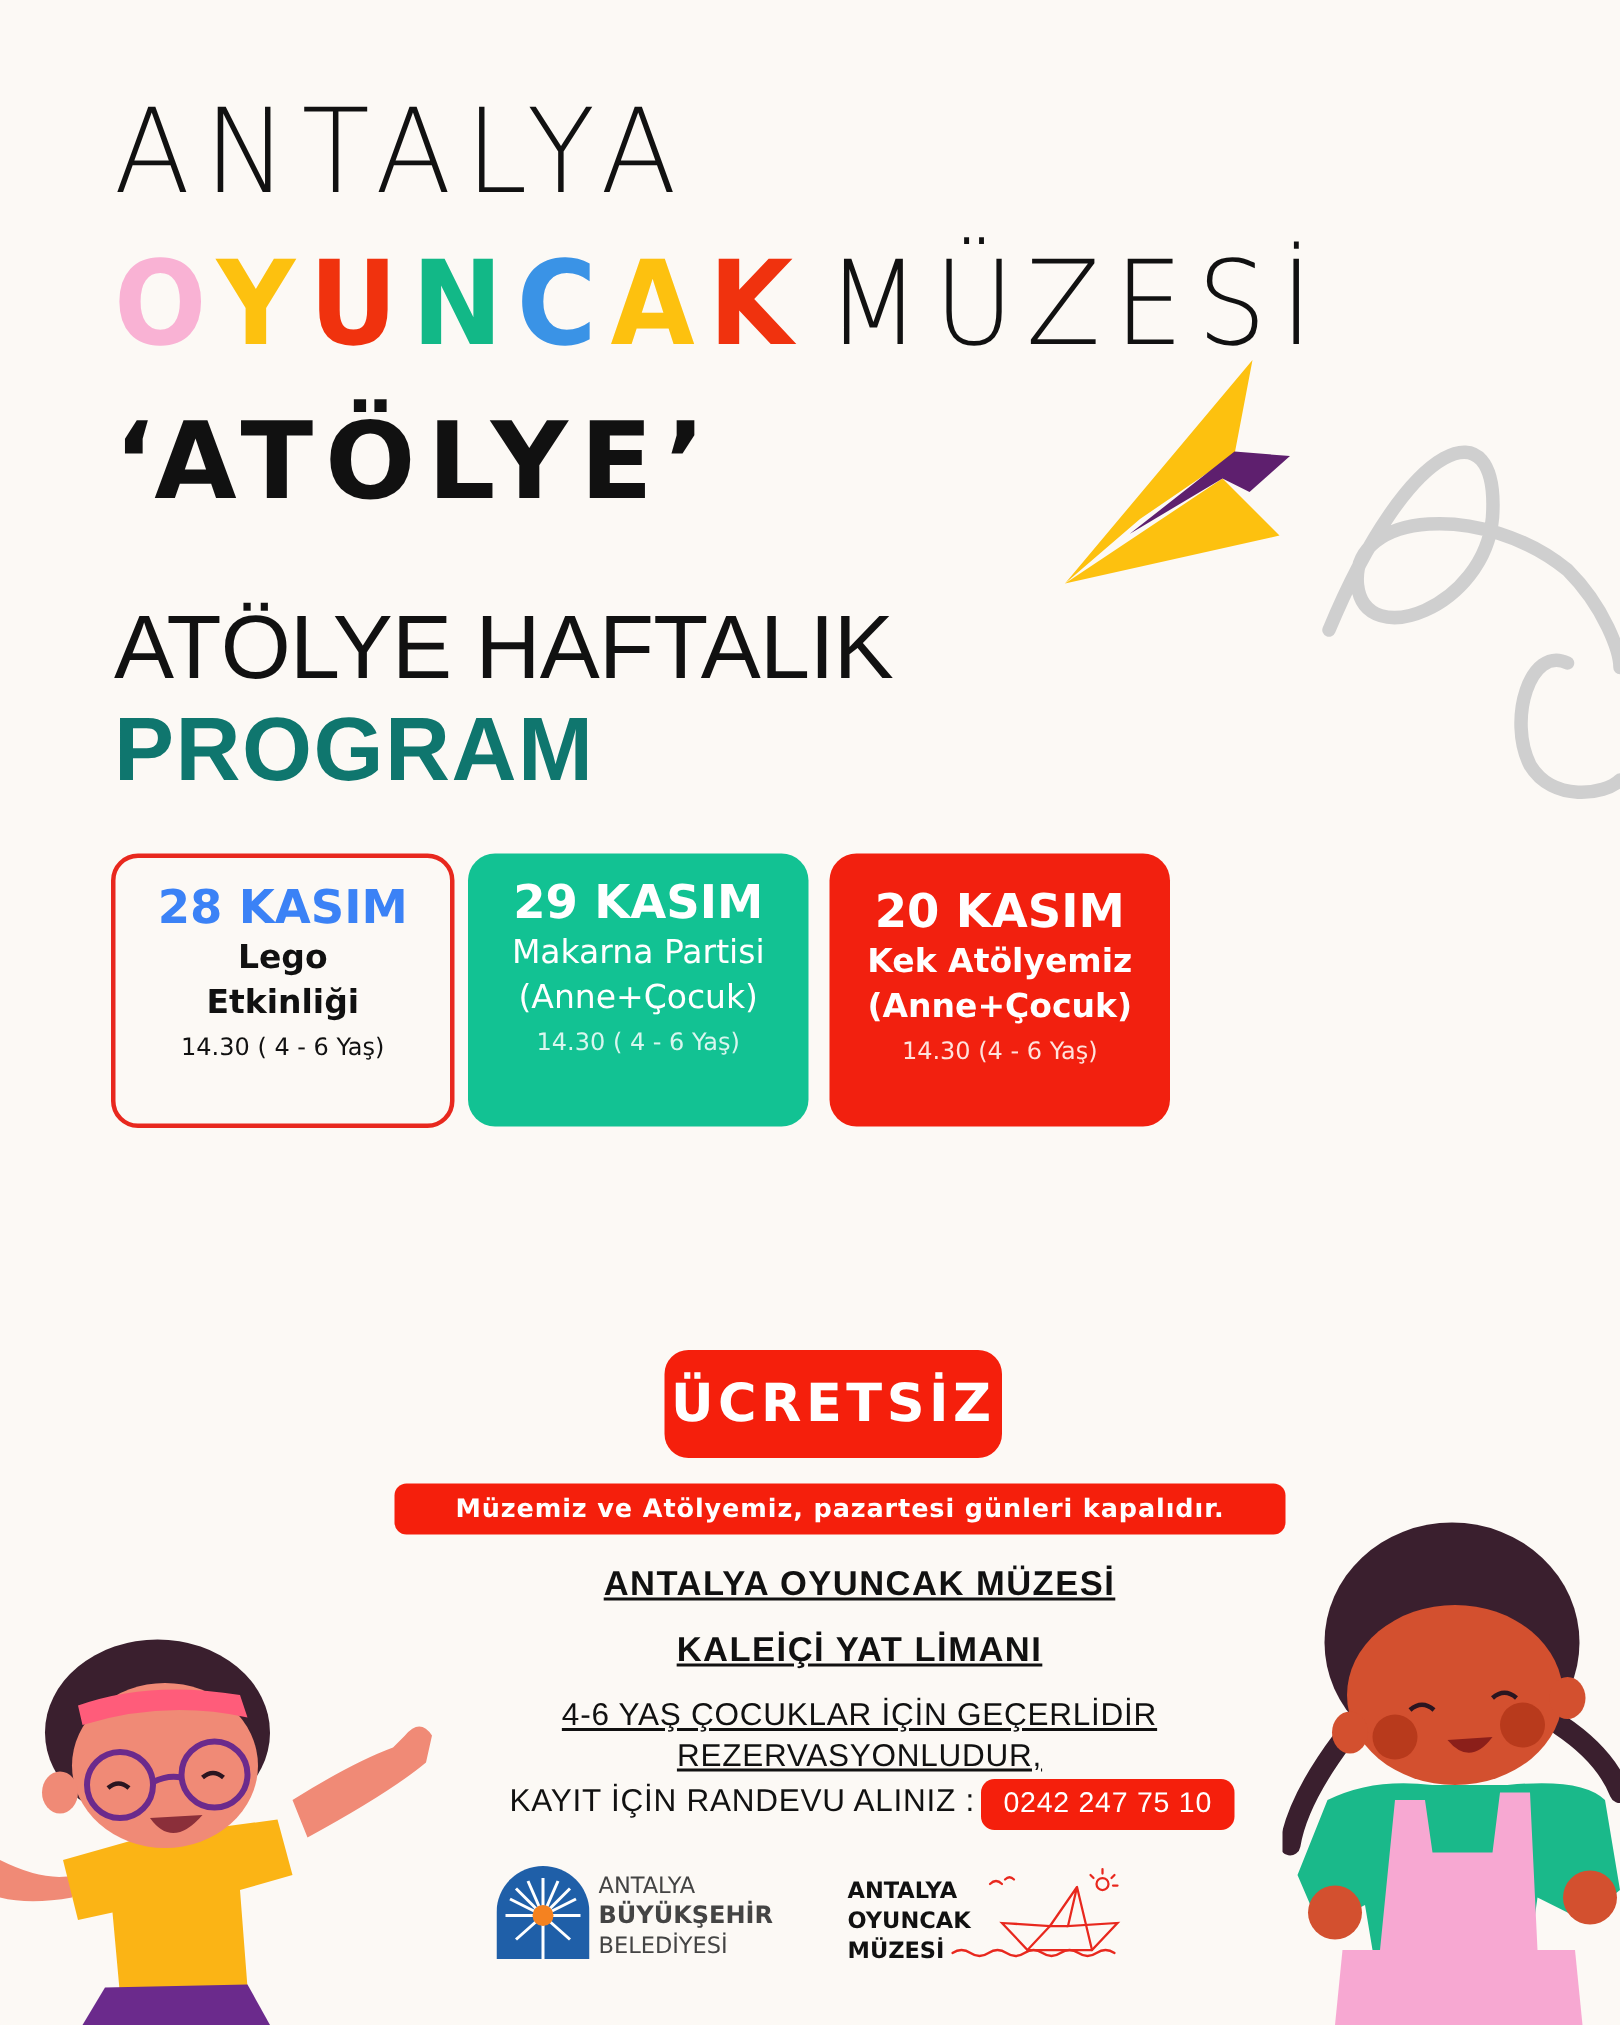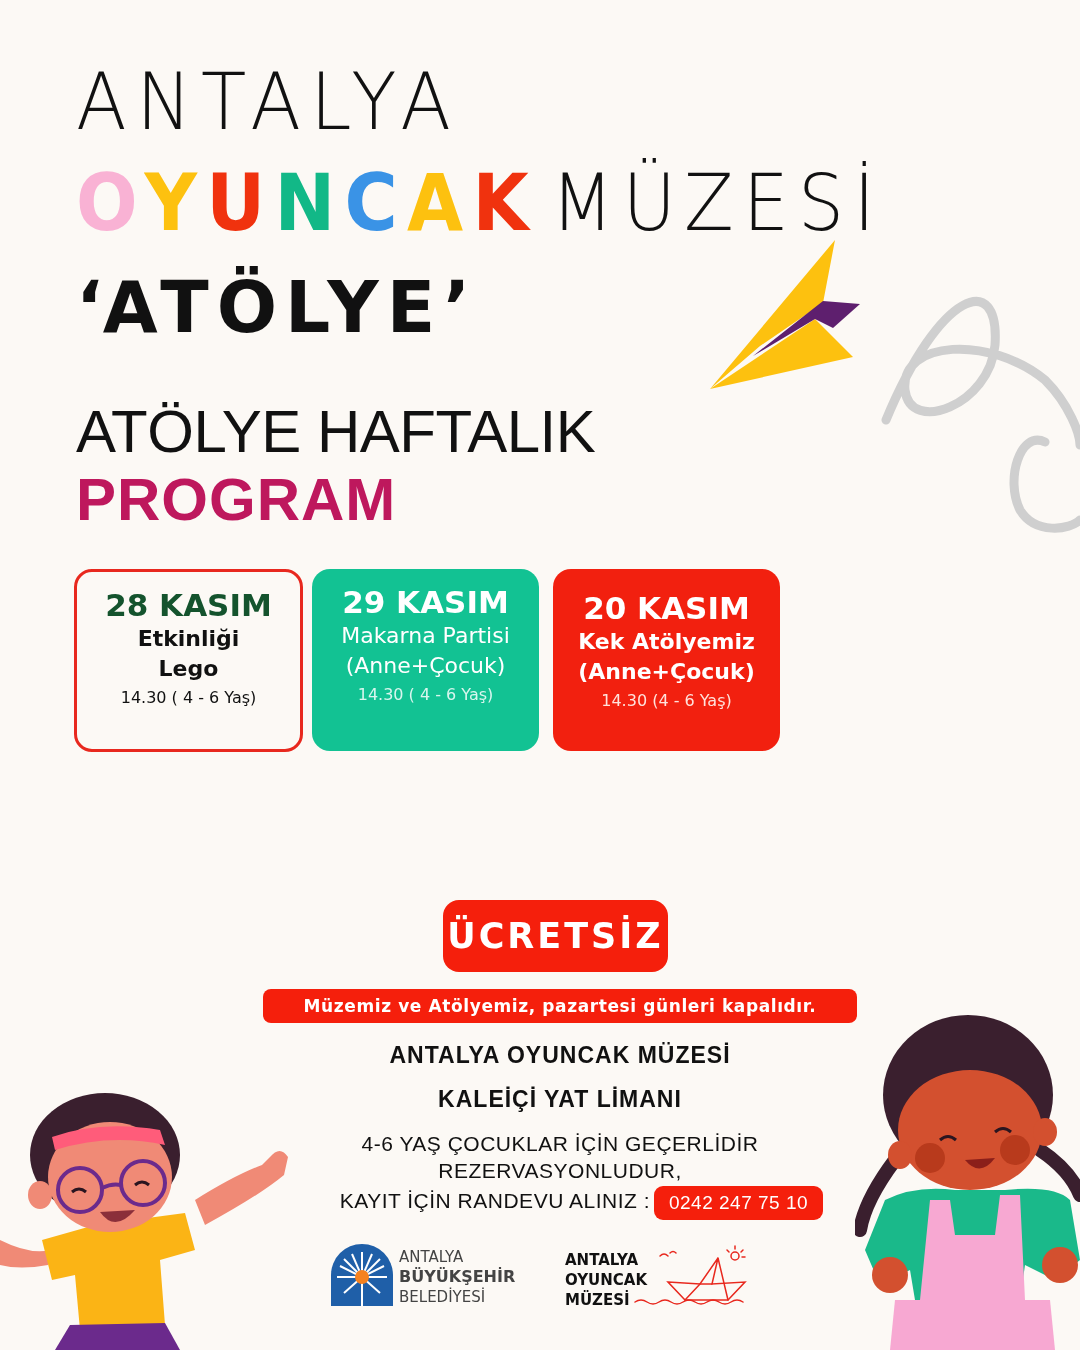--- a/index.html
+++ b/index.html
@@ -52,38 +52,38 @@
     line-height: 64px;
     color: #111;
     letter-spacing: -0.5px;
   }
   .sub2 {
     left: 76px; top: 468px;
     font-family: "Liberation Sans", sans-serif;
     font-weight: bold;
     font-size: 60px;
     line-height: 64px;
-    color: #be185d;
+    color: #0f766e;
     letter-spacing: 1px;
   }
 
   
   .card {
     position: absolute;
     border-radius: 18px;
     text-align: center;
     font-family: "DejaVu Sans", sans-serif;
     padding-top: 14px;
   }
   .card .date { font-weight: bold; font-size: 31px; line-height: 38px; }
   .card .line { font-weight: bold; font-size: 22px; line-height: 30px; }
   .card .time { font-size: 16px; line-height: 28px; font-weight: normal; }
 
   .card1 { left: 74px; top: 569px; width: 229px; height: 183px; border: 3px solid #e8281e; background: #fcf9f5; }
-  .card1 .date { color: #14532d; }
+  .card1 .date { color: #3b82f6; }
   .card1 .line { color: #111; }
   .card1 .time { color: #111; }
 
   .card2 { left: 312px; top: 569px; width: 227px; height: 182px; background: #12c293; color: #fff; }
   .card2 .line { font-weight: normal; }
   .card2 .time { color: #d8f6ee; }
 
   .card3 { left: 553px; top: 569px; width: 227px; height: 182px; background: #f2200f; color: #fff; padding-top: 20px; }
   .card3 .time { color: #ffe2dc; }
 
@@ -105,24 +105,25 @@
     border-radius: 8px;
     color: #fff;
     font-weight: bold;
     font-size: 17px;
     letter-spacing: 0.6px;
     text-align: center;
     line-height: 34px;
   }
 
   .info {
-    left: 245px; width: 630px;
-    text-align: center;
-    font-family: "Liberation Sans", sans-serif;
-    color: #111;
+    left: 258px; width: 630px;
+    text-align: center;
+    font-family: "Liberation Sans", sans-serif;
+    color: #111;
+    text-decoration: underline;
   }
   .info-bold { font-weight: bold; font-size: 23px; letter-spacing: 1px; }
   .info-reg { font-size: 21px; letter-spacing: 0.5px; }
   .phone {
     left: 654px; top: 1186px; width: 169px; height: 34px;
     background: #f51f0c;
     border-radius: 9px;
     color: #fff;
     font-family: "Liberation Sans", sans-serif;
     font-size: 19px;
@@ -171,22 +172,22 @@
   <polygon points="135,10 123,73 60,116 10,159" fill="#fdc10f"></polygon>
   <polygon points="10,159 115,89 153,127" fill="#fdc10f"></polygon>
   <polygon points="123,71 160,74 133,98 115,89 53,126" fill="#5e1f6e"></polygon>
 </svg>
 
 <div class="abs sub1">ATÖLYE HAFTALIK</div>
 <div class="abs sub2">PROGRAM</div>
 
 <div class="card card1">
   <div class="date">28 KASIM</div>
+  <div class="line">Lego</div>
   <div class="line">Etkinliği</div>
-  <div class="line">Lego</div>
   <div class="time">14.30 ( 4 - 6 Yaş)</div>
 </div>
 <div class="card card2">
   <div class="date">29 KASIM</div>
   <div class="line">Makarna Partisi</div>
   <div class="line">(Anne+Çocuk)</div>
   <div class="time">14.30 ( 4 - 6 Yaş)</div>
 </div>
 <div class="card card3">
   <div class="date">20 KASIM</div>

